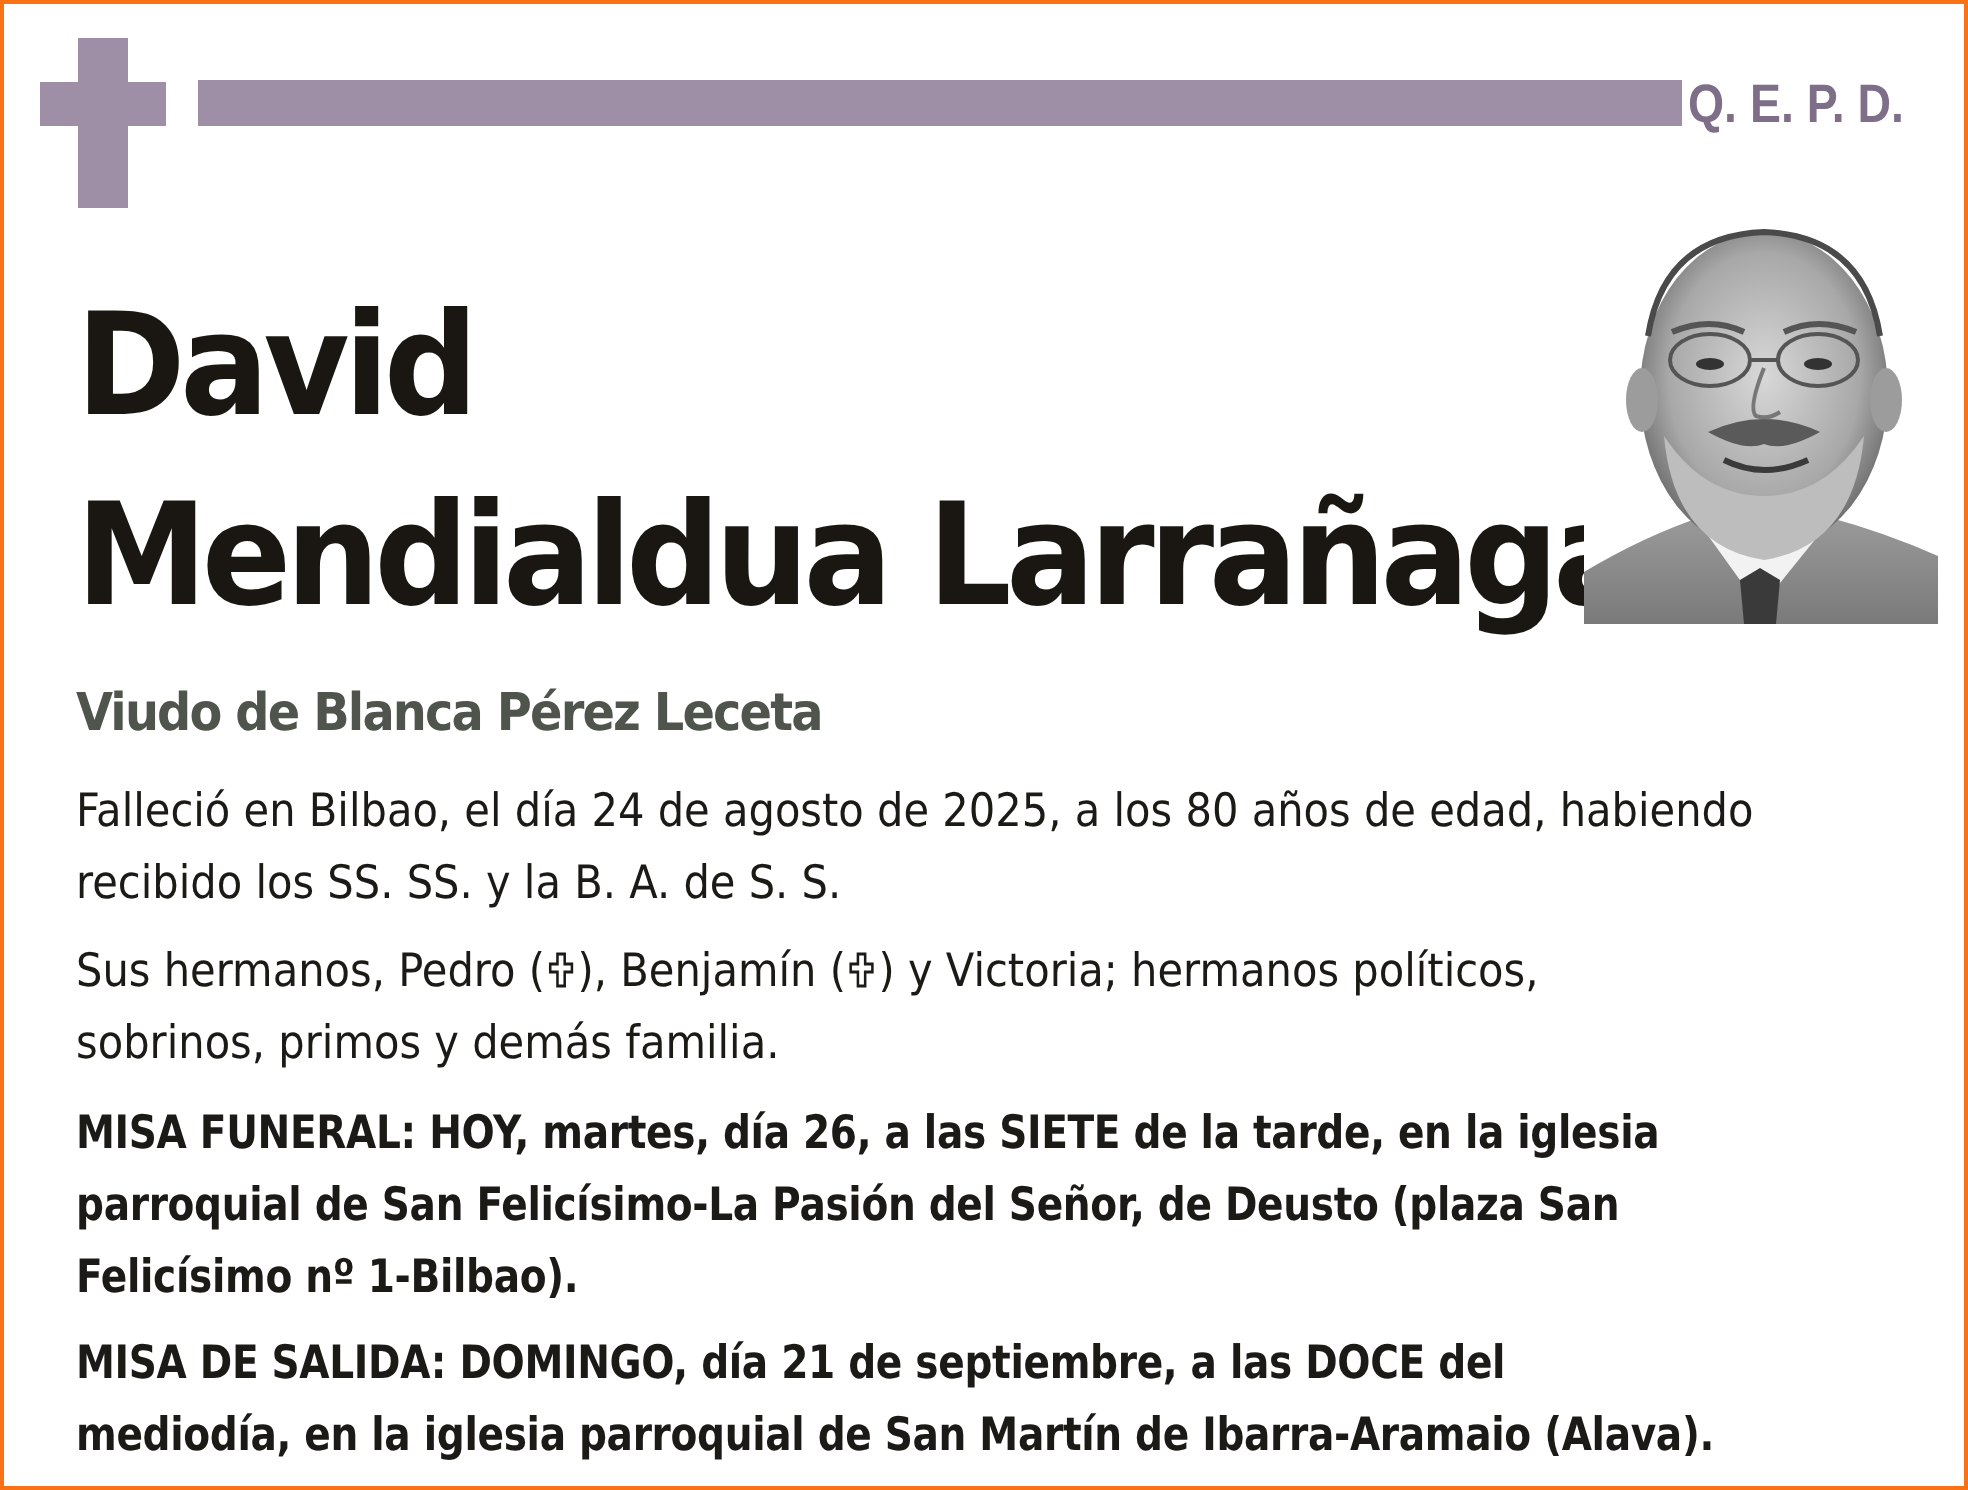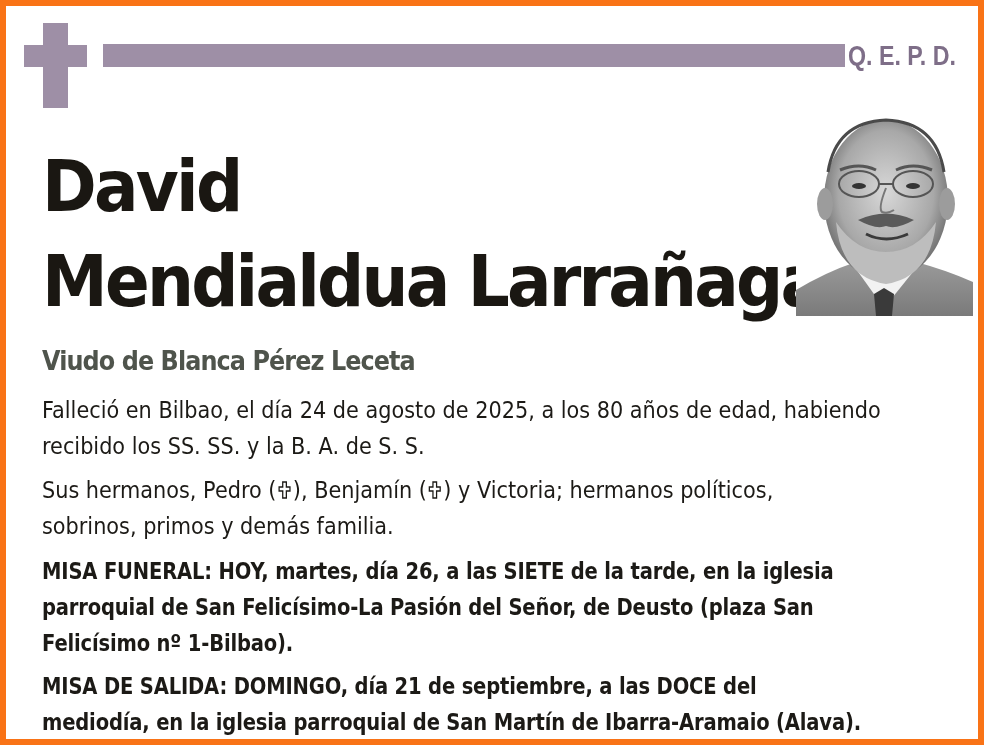--- a/index.html
+++ b/index.html
@@ -1,21 +1,21 @@
 <!DOCTYPE html>
 <html><head>
   <meta charset="utf-8">
   <style>
     * { margin: 0; padding: 0; box-sizing: border-box; }
     html, body { width: 984px; height: 745px; background: #ffffff; overflow: hidden; }
     body { position: relative; font-family: "DejaVu Sans", sans-serif; color: #1c1a16; }
 
     .frame {
       position: absolute; left: 0; top: 0; width: 984px; height: 745px;
-      border: 6px solid #f97316;
+      border: 2px solid #f97316;
       background: #ffffff;
     }
 
     
     .cross {
       position: absolute; left: 18px; top: 17px; width: 63px; height: 85px;
     }
     .cross .v { position: absolute; left: 19px; top: 0; width: 25px; height: 85px; background: #9e8fa6; }
     .cross .h { position: absolute; left: 0; top: 22px; width: 63px; height: 22px; background: #9e8fa6; }
 

